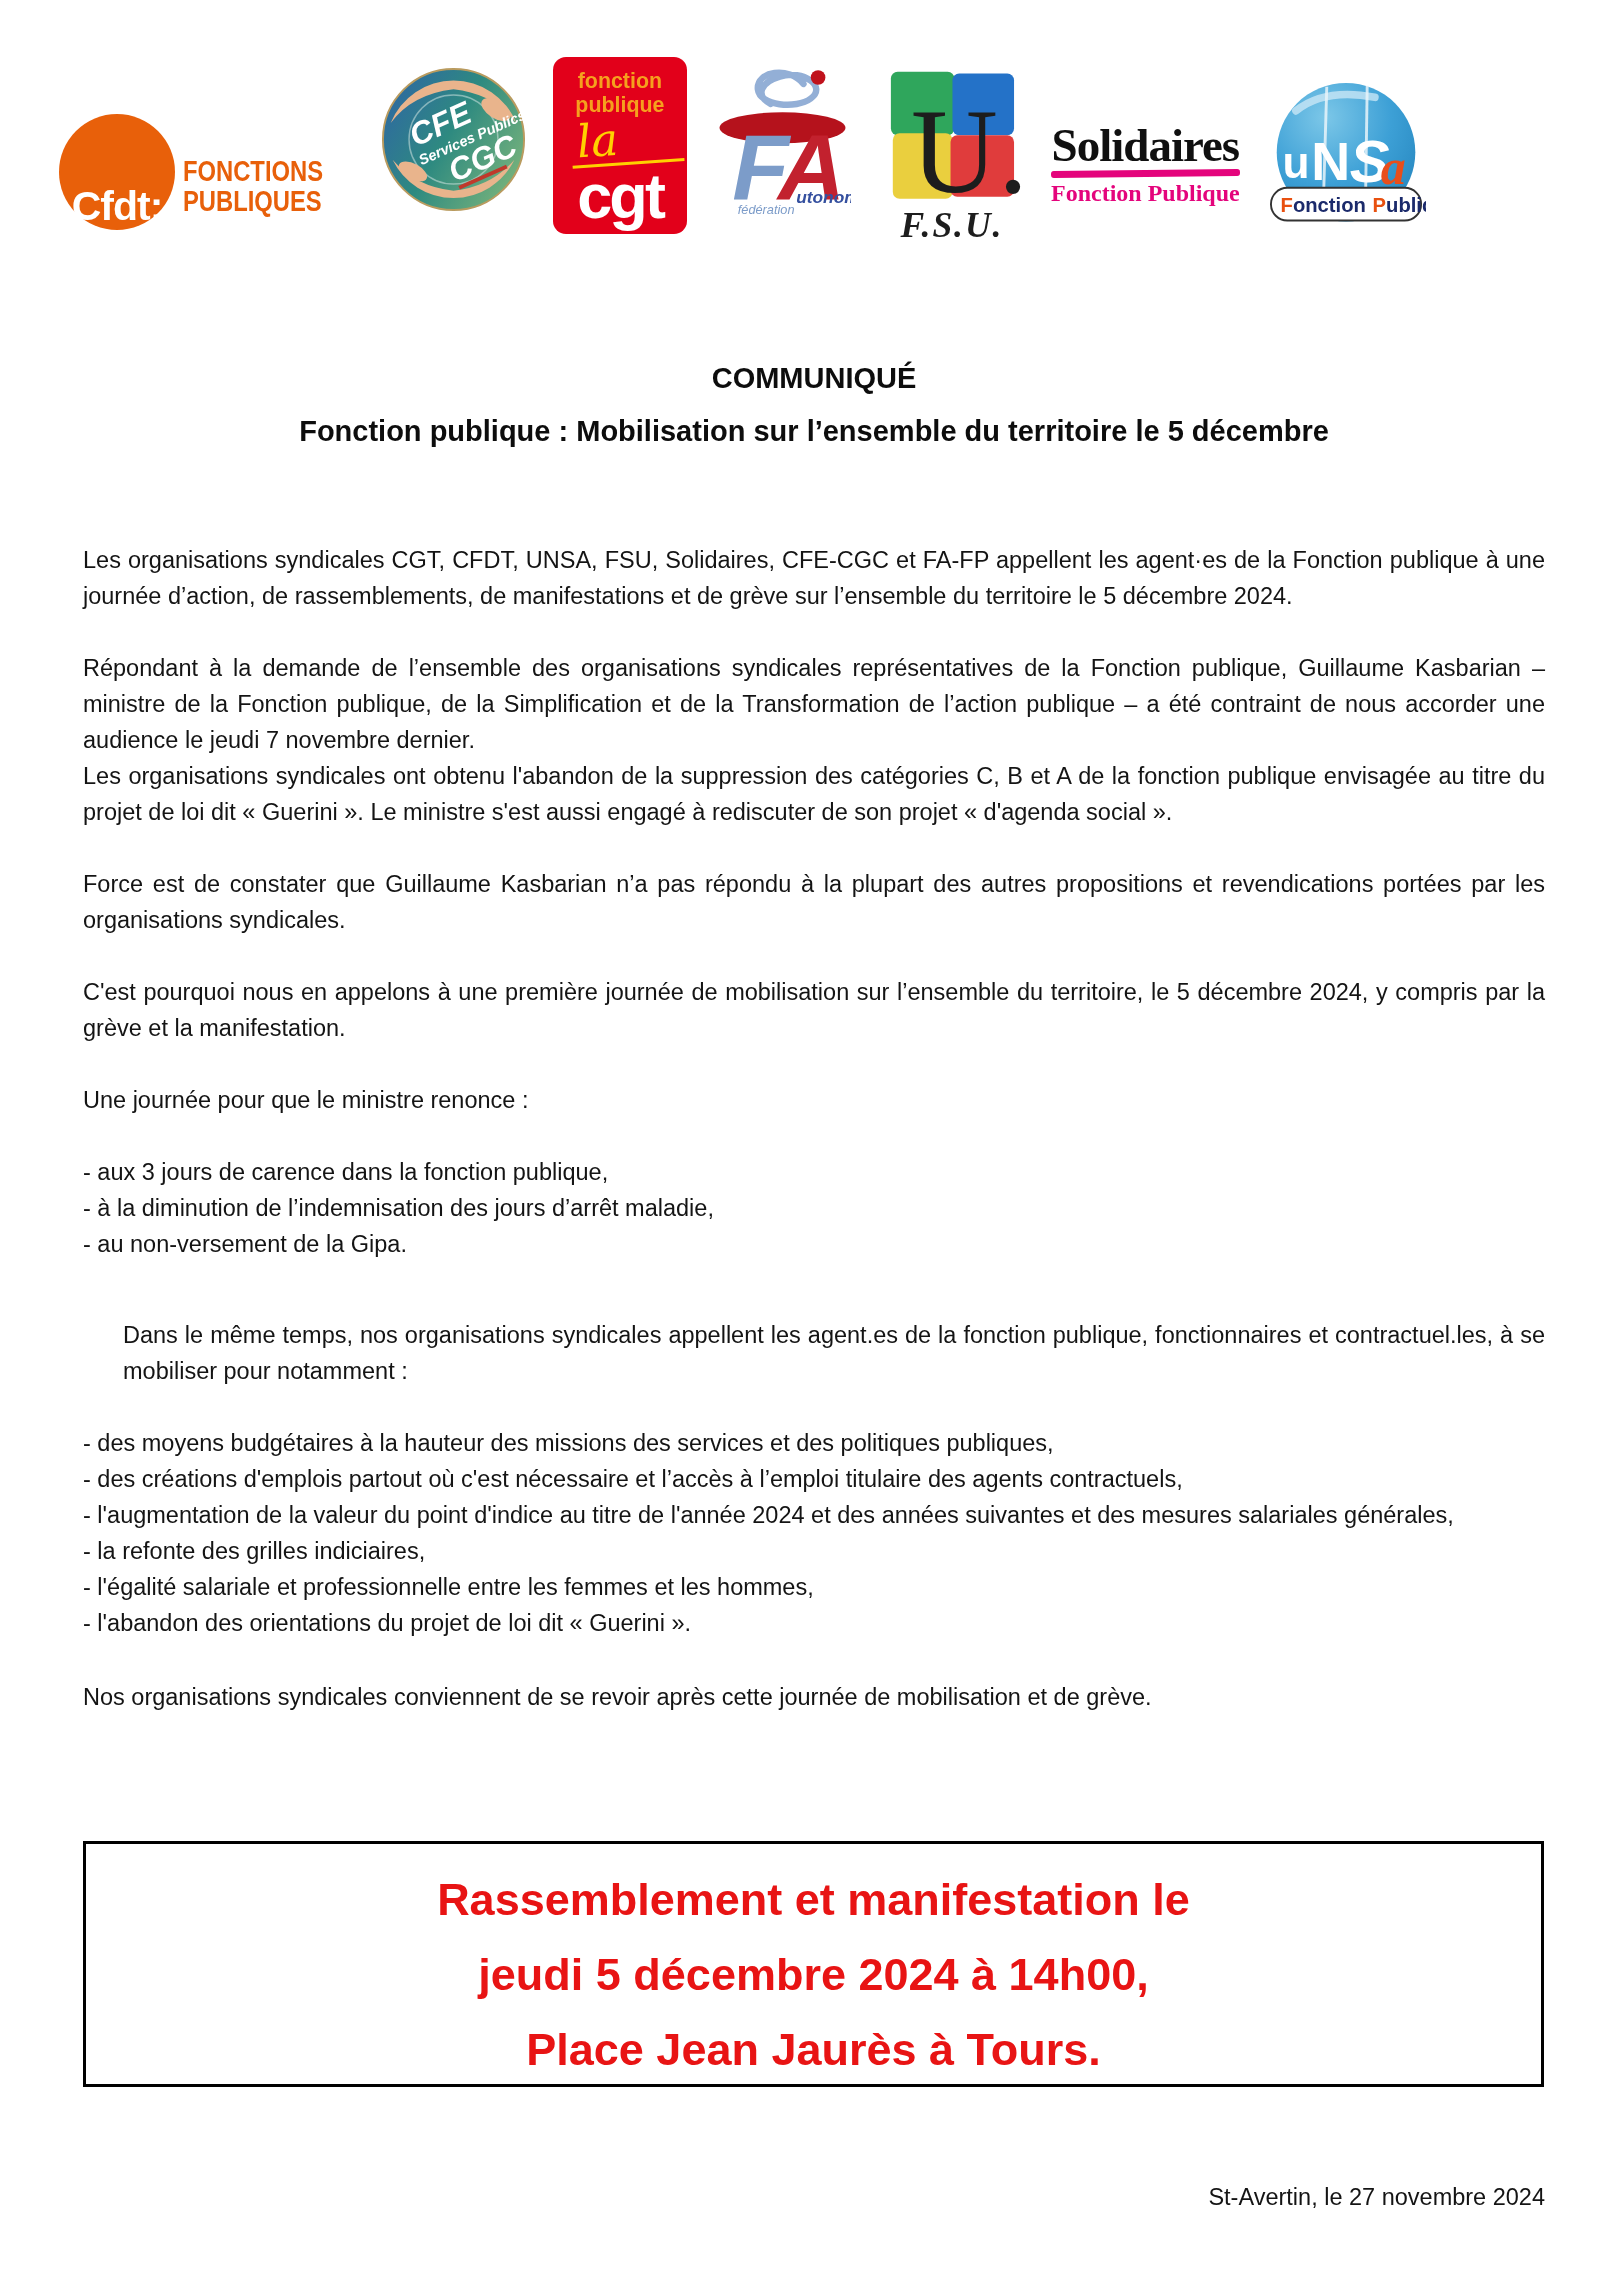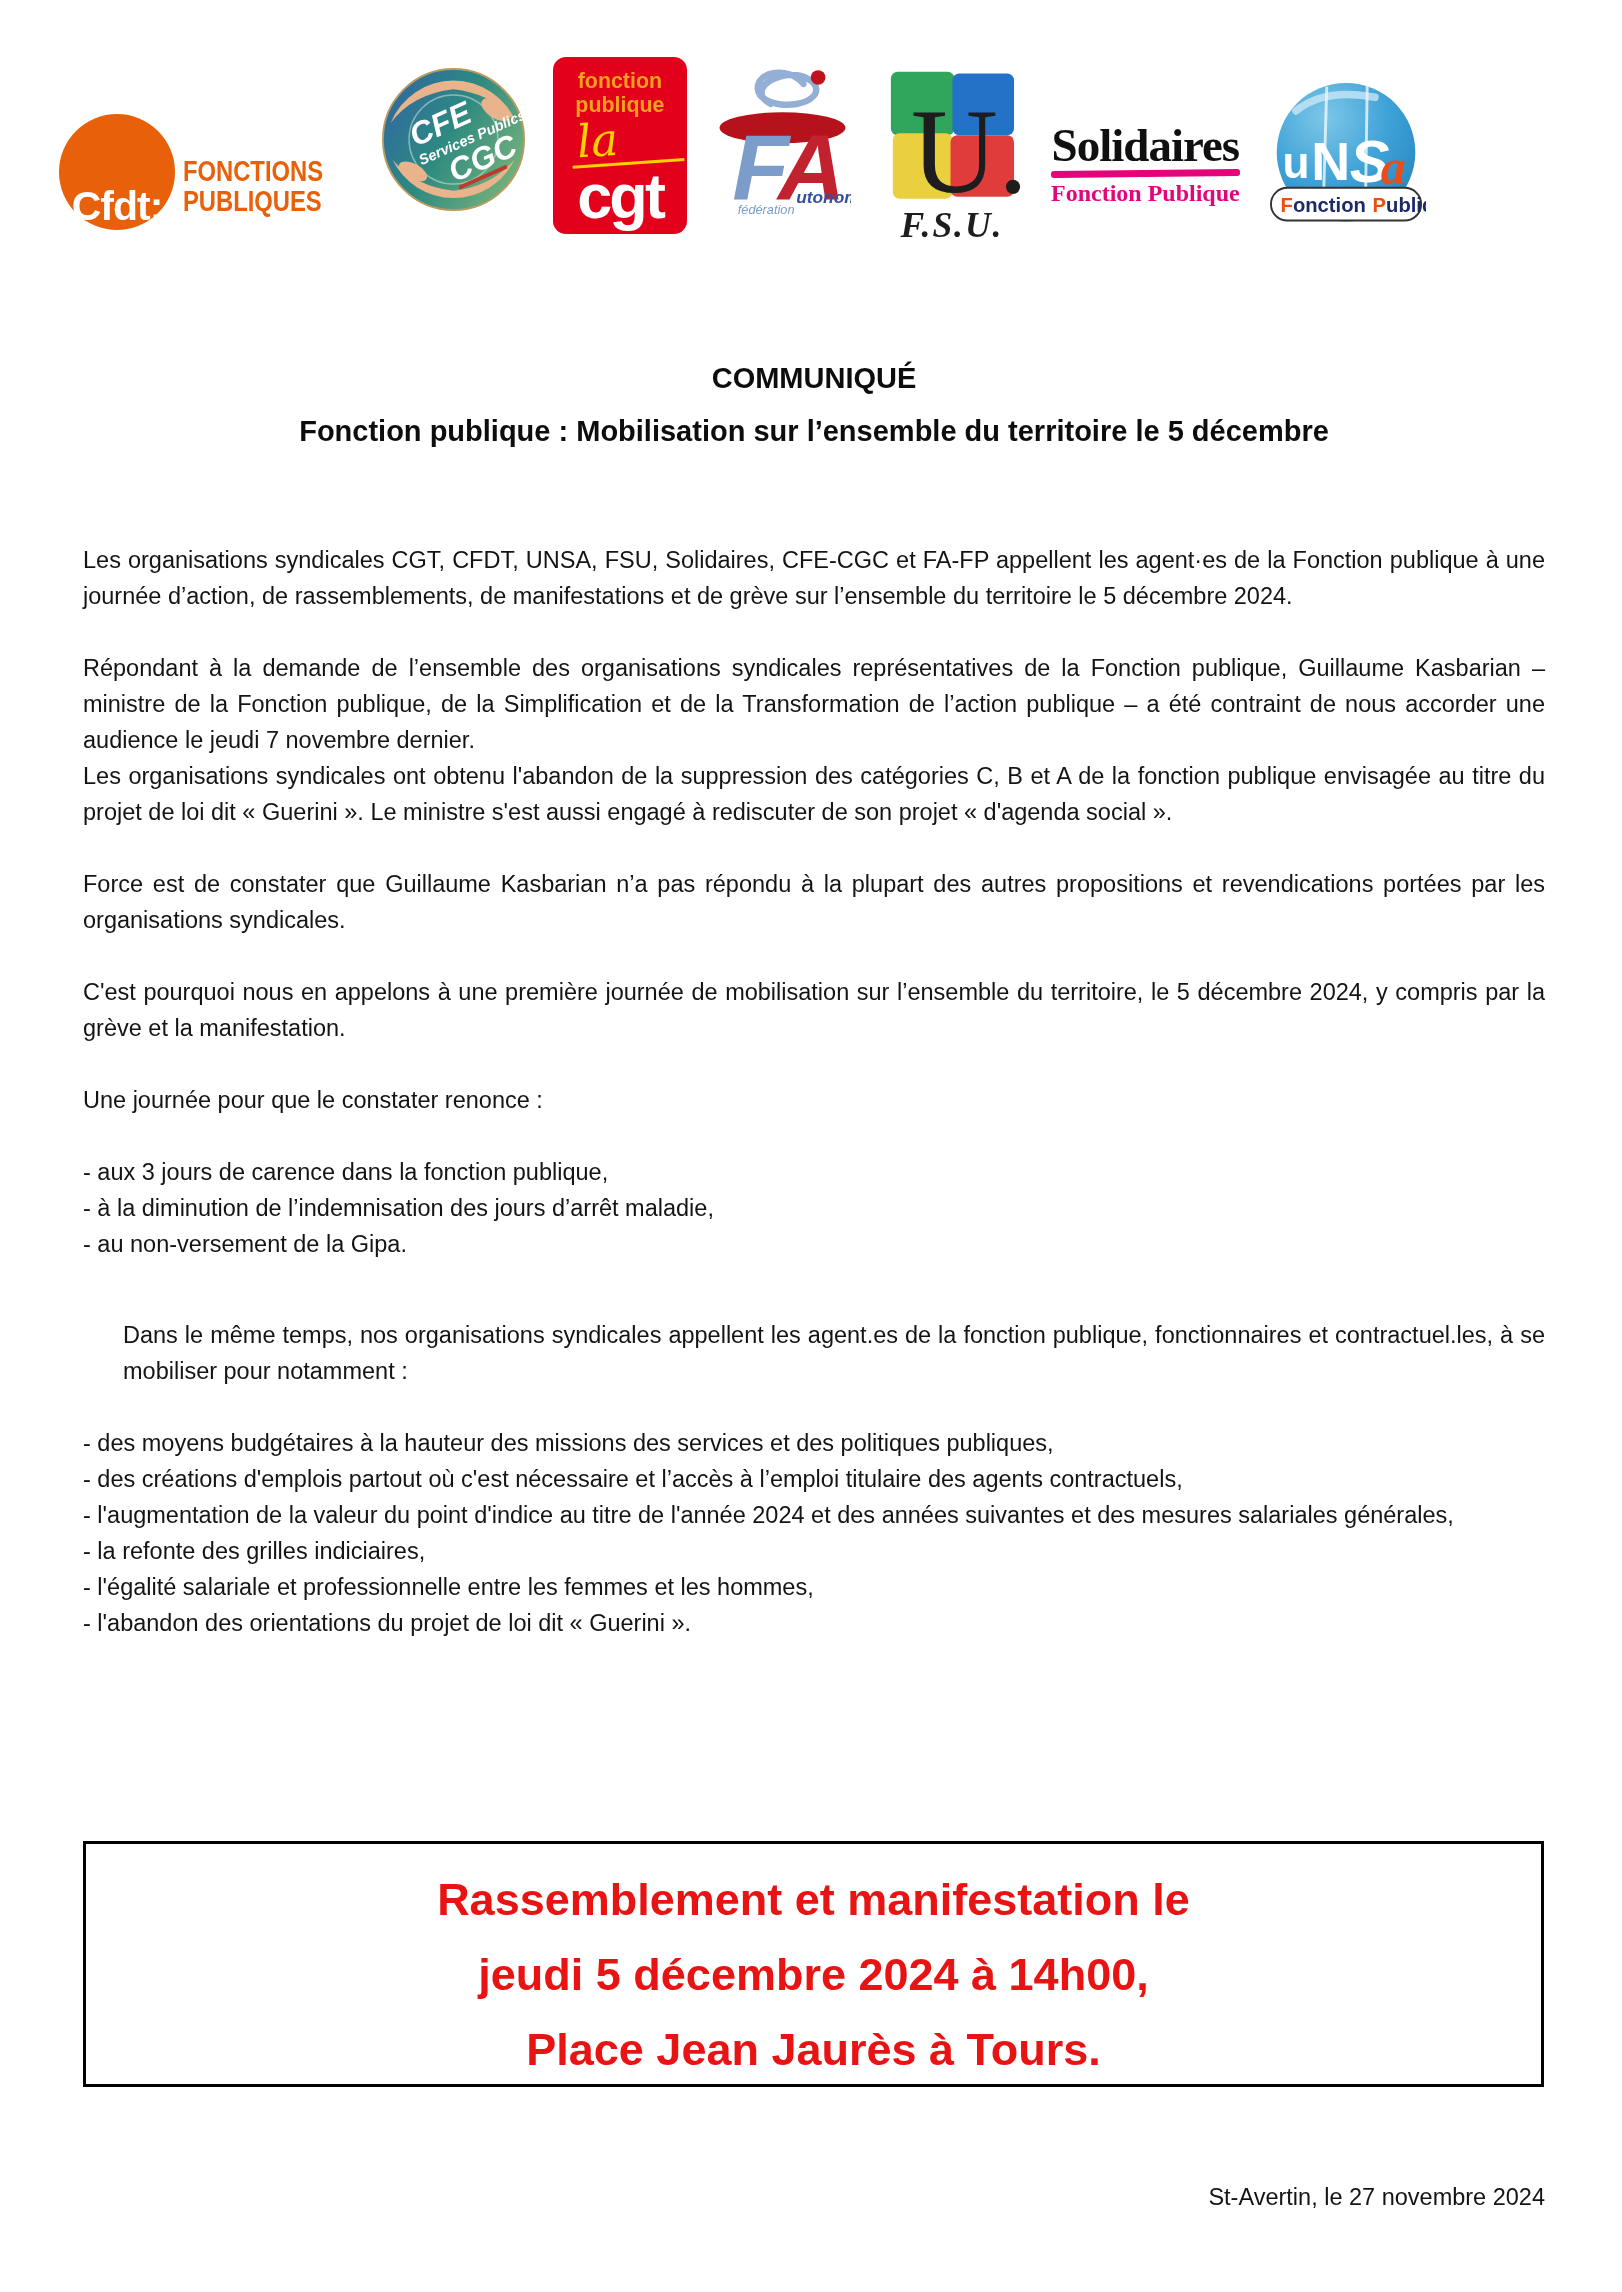--- a/index.html
+++ b/index.html
@@ -185,39 +185,40 @@
   <section class="content">
     <p class="para justify first">Les organisations syndicales CGT, CFDT, UNSA, FSU, Solidaires, CFE-CGC et FA-FP appellent les agent·es de la Fonction publique à une journée d’action, de rassemblements, de manifestations et de grève sur l’ensemble du territoire le 5 décembre 2024.</p>
 
     <p class="para justify">Répondant à la demande de l’ensemble des organisations syndicales représentatives de la Fonction publique, Guillaume Kasbarian – ministre de la Fonction publique, de la Simplification et de la Transformation de l’action publique – a été contraint de nous accorder une audience le jeudi 7 novembre dernier.</p>
     <p class="para justify tight">Les organisations syndicales ont obtenu l'abandon de la suppression des catégories C, B et A de la fonction publique envisagée au titre du projet de loi dit « Guerini ». Le ministre s'est aussi engagé à rediscuter de son projet « d'agenda social ».</p>
 
     <p class="para justify">Force est de constater que Guillaume Kasbarian n’a pas répondu à la plupart des autres propositions et revendications portées par les organisations syndicales.</p>
 
     <p class="para justify">C'est pourquoi nous en appelons à une première journée de mobilisation sur l’ensemble du territoire, le 5 décembre 2024, y compris par la grève et la manifestation.</p>
 
-    <p class="para">Une journée pour que le constater renonce :</p>
+    <p class="para">Une journée pour que le ministre renonce :</p>
 
     <div class="list">
       <p class="para">- aux 3 jours de carence dans la fonction publique,</p>
       <p class="para">- à la diminution de l’indemnisation des jours d’arrêt maladie,</p>
       <p class="para">- au non-versement de la Gipa.</p>
     </div>
 
     <p class="para justify mt-56">Dans le même temps, nos organisations syndicales appellent les agent.es de la fonction publique, fonctionnaires et contractuel.les, à se mobiliser pour notamment :</p>
 
     <div class="list mt-38">
       <p class="para justify">- des moyens budgétaires à la hauteur des missions des services et des politiques publiques,</p>
       <p class="para justify">- des créations d'emplois partout où c'est nécessaire et l’accès à l’emploi titulaire des agents contractuels,</p>
       <p class="para justify">- l'augmentation de la valeur du point d'indice au titre de l'année 2024 et des années suivantes et des mesures salariales générales,</p>
       <p class="para justify">- la refonte des grilles indiciaires,</p>
       <p class="para justify">- l'égalité salariale et professionnelle entre les femmes et les hommes,</p>
       <p class="para justify">- l'abandon des orientations du projet de loi dit « Guerini ».</p>
     </div>
 
+    <p class="para mt-39">Nos organisations syndicales conviennent de se revoir après cette journée de mobilisation et de grève.</p>
   </section>
 
   <div class="highlight-box">
     <p class="box-line">Rassemblement et manifestation le</p>
     <p class="box-line">jeudi 5 décembre 2024 à 14h00,</p>
     <p class="box-line">Place Jean Jaurès à Tours.</p>
   </div>
 
   <footer class="dateline">
     <span>St-Avertin, le 27 novembre 2024</span>

